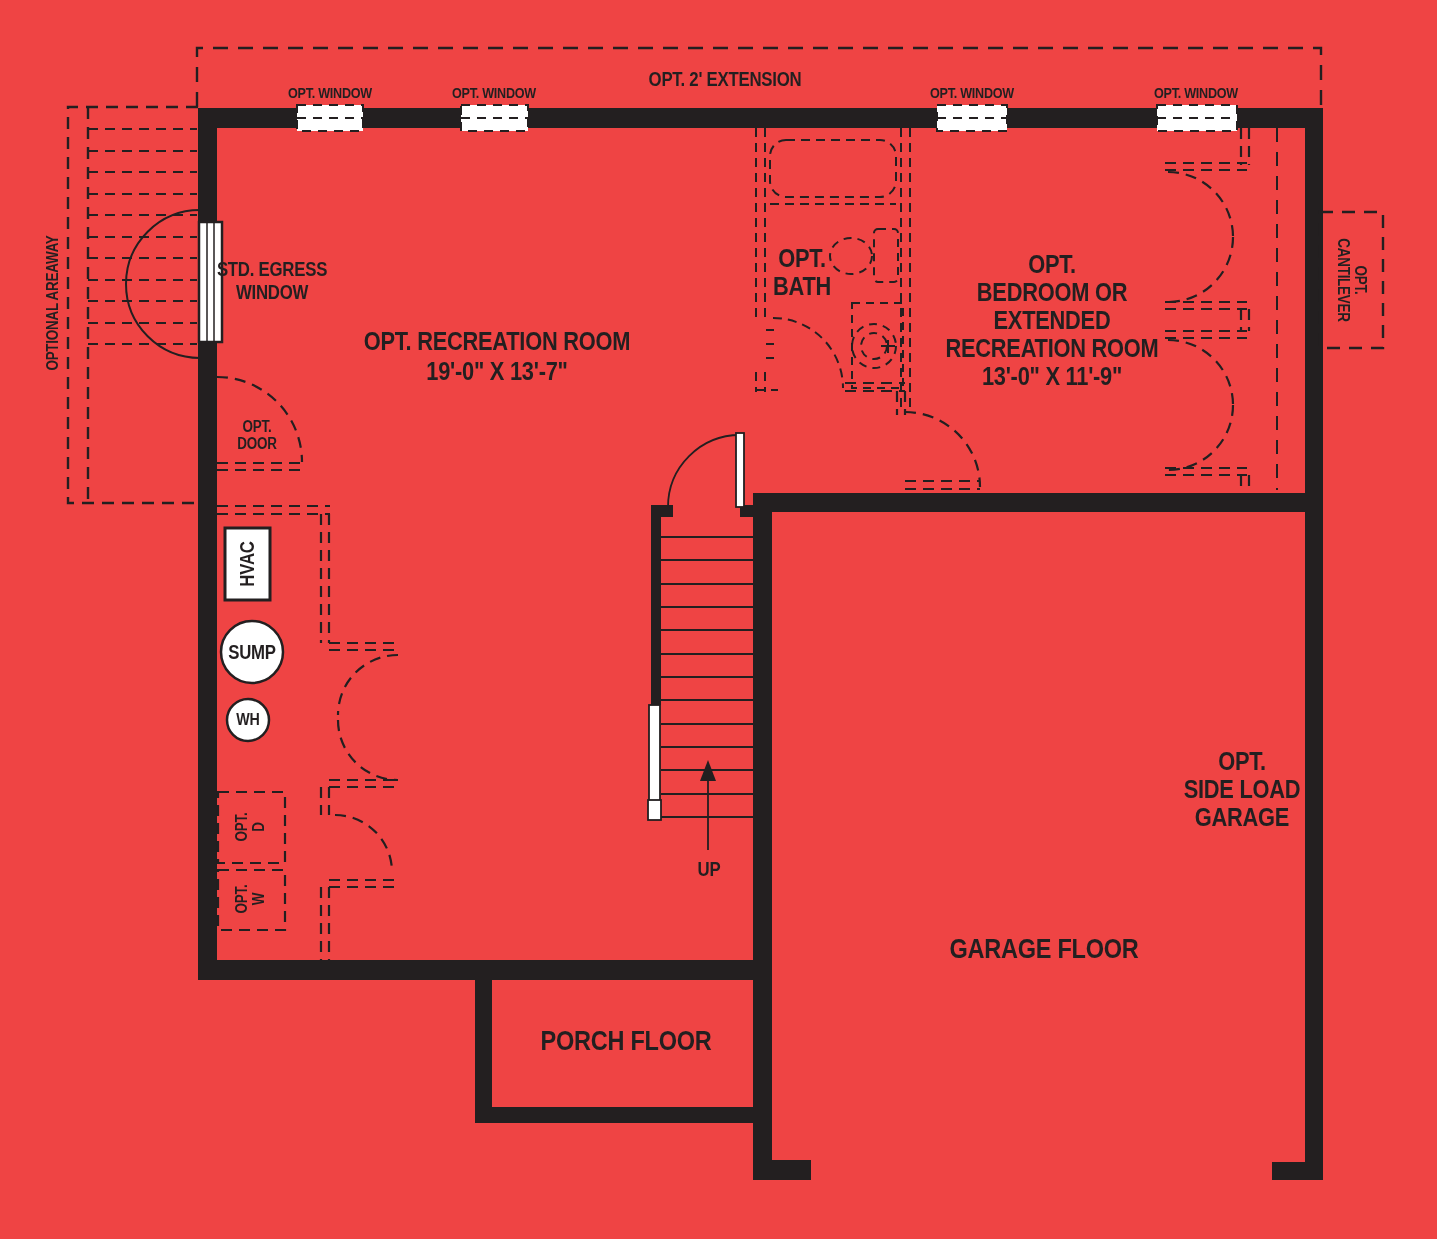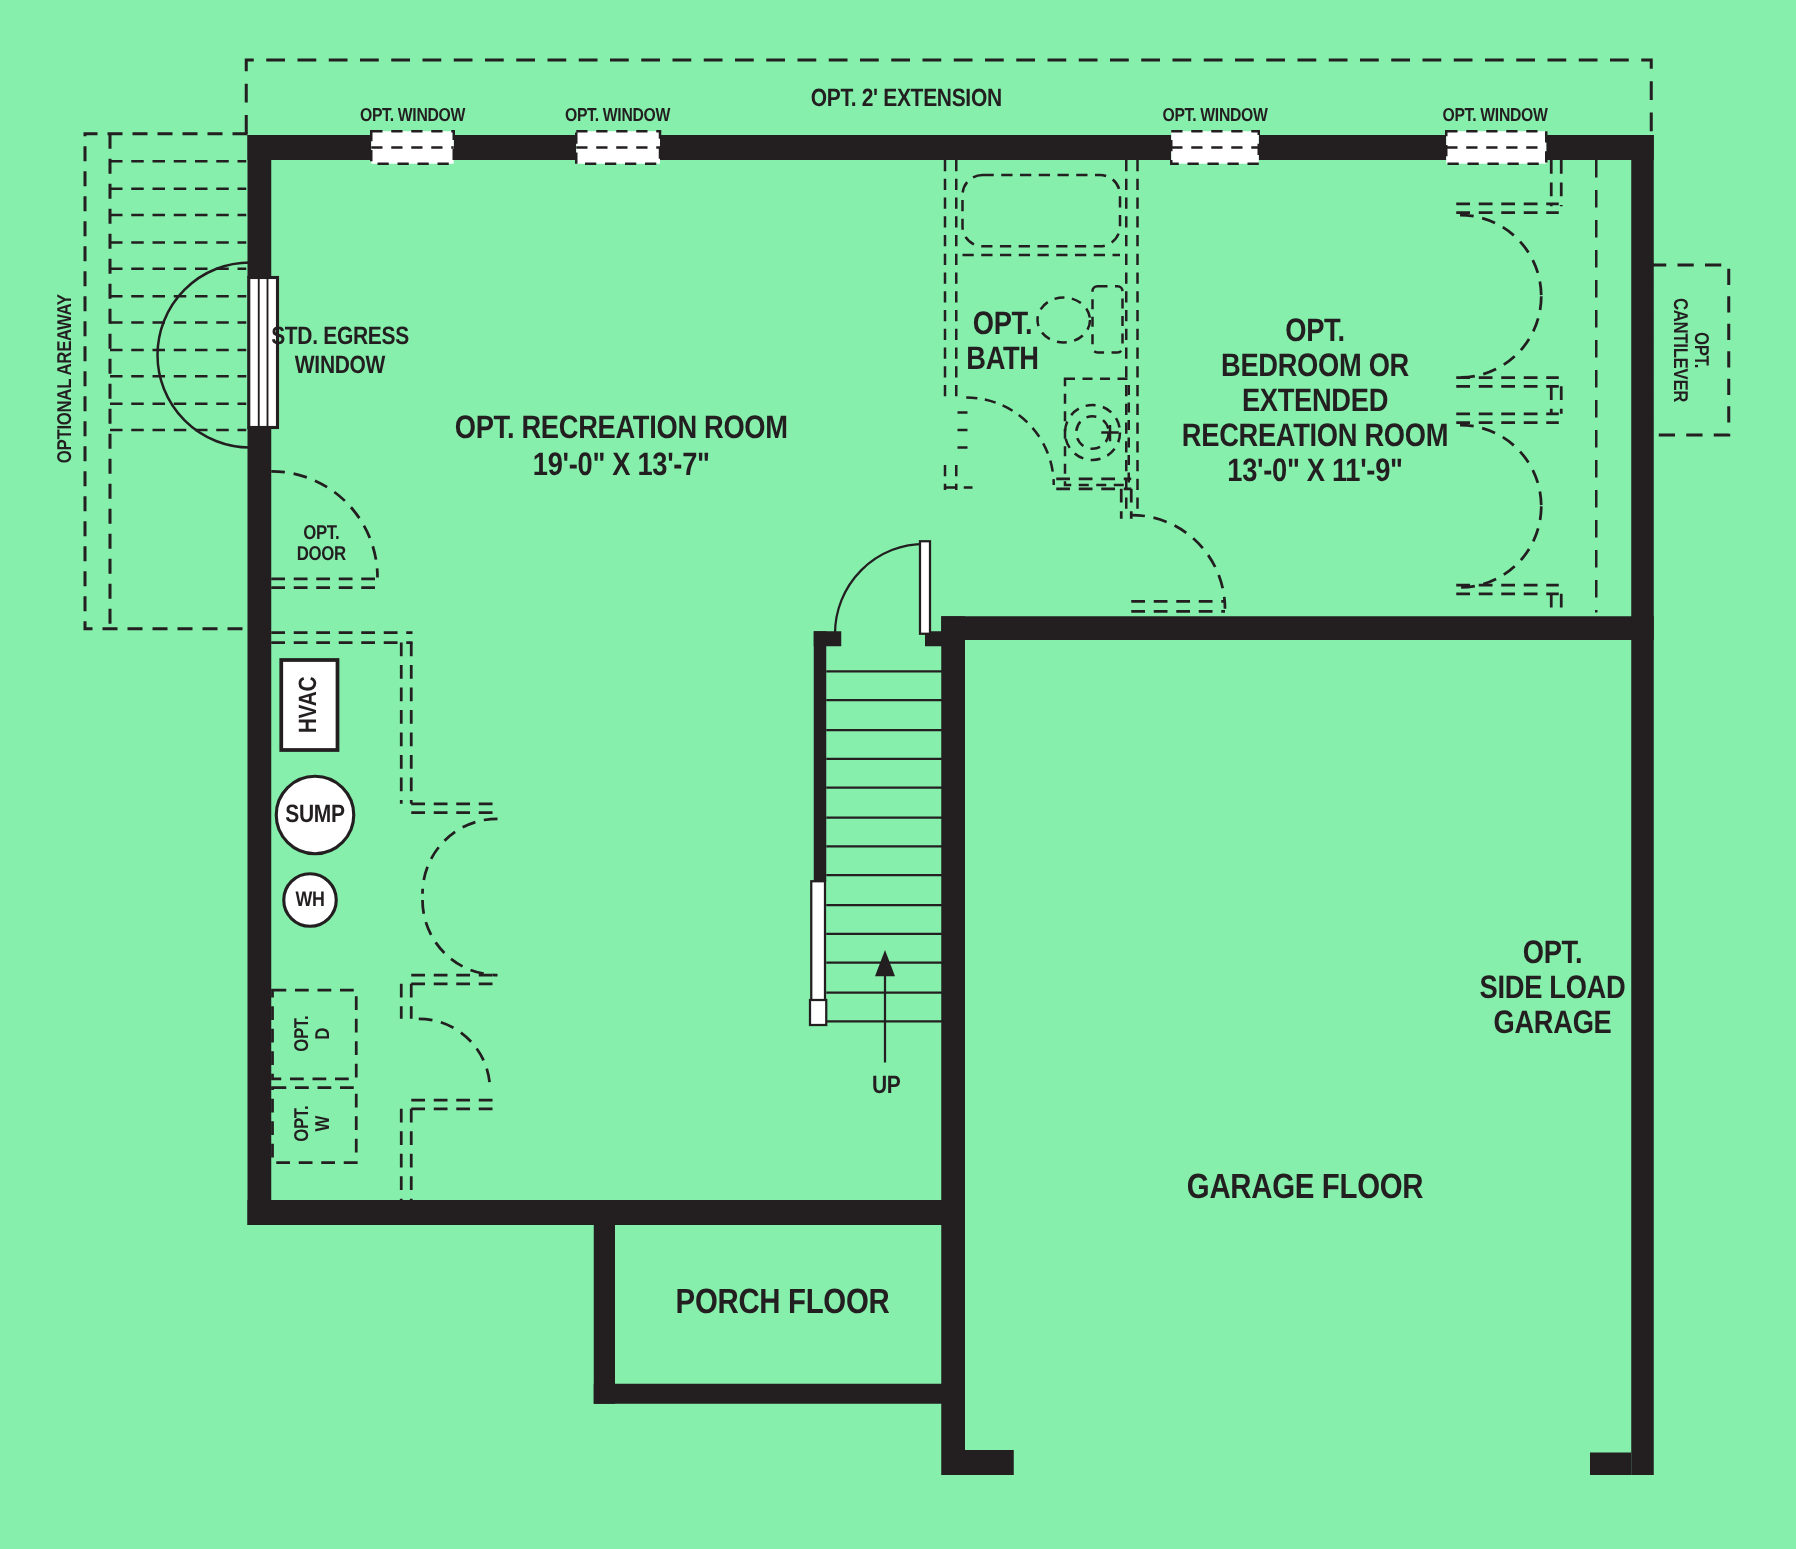--- a/index.html
+++ b/index.html
@@ -1,16 +1,16 @@
 <!DOCTYPE html>
 <html><head>
 <meta charset="utf-8">
 <style>
   html,body{margin:0;padding:0;background:#ffffff}
-  .stage{position:relative;width:1437px;height:1239px;background:#86efac;
+  .stage{position:relative;width:1437px;height:1239px;background:#ef4444;
          font-family:"Liberation Sans",sans-serif;overflow:hidden}
   .stage svg{position:absolute;left:0;top:0;display:block}
   .lbl{position:absolute;color:#231f20;font-weight:700;text-align:center;
        transform:translate(-50%,-50%) scaleX(0.84);white-space:nowrap;letter-spacing:-0.3px}
   .rot-ccw{transform:translate(-50%,-50%) rotate(-90deg) scaleX(0.84)}
   .rot-cw{transform:translate(-50%,-50%) rotate(90deg) scaleX(0.84)}
   .s15{font-size:15px;line-height:16px}
   .s16{font-size:16px;line-height:17px}
   .s17{font-size:17px;line-height:18px}
   .s20{font-size:20px;line-height:23px}

